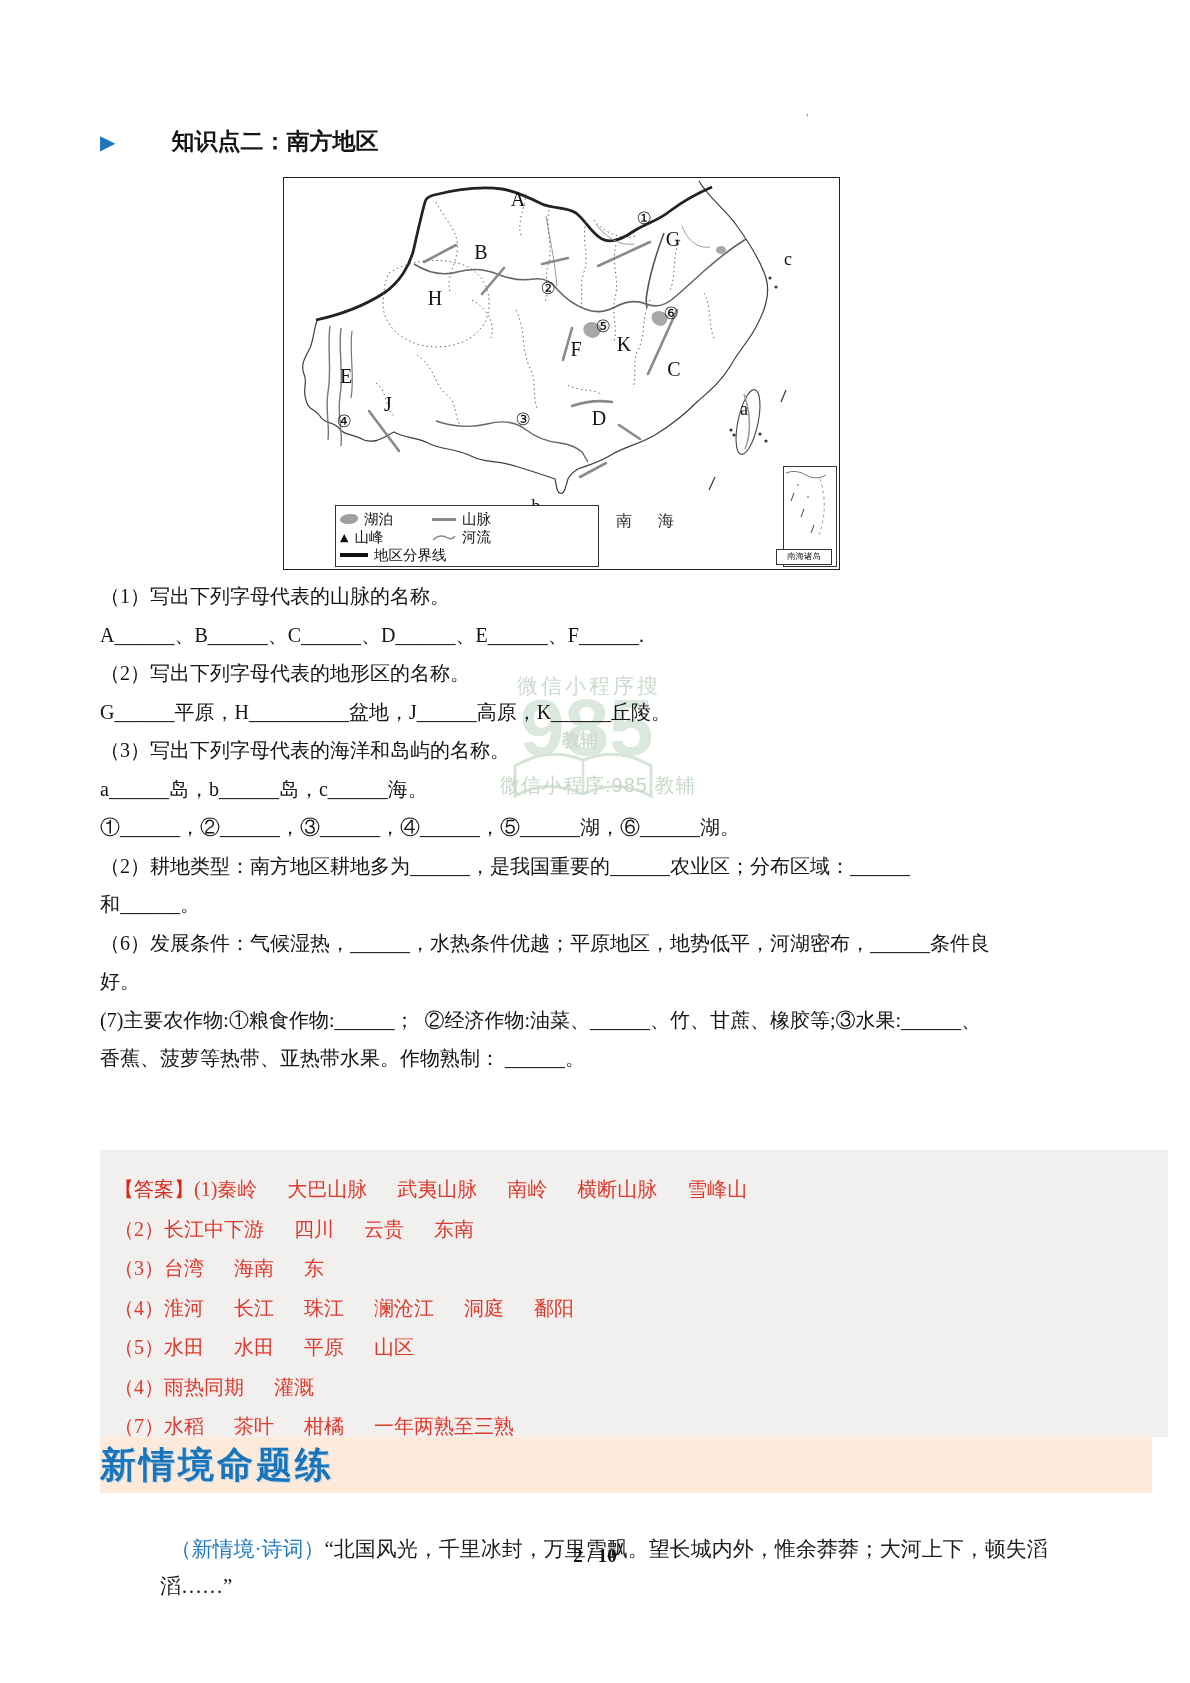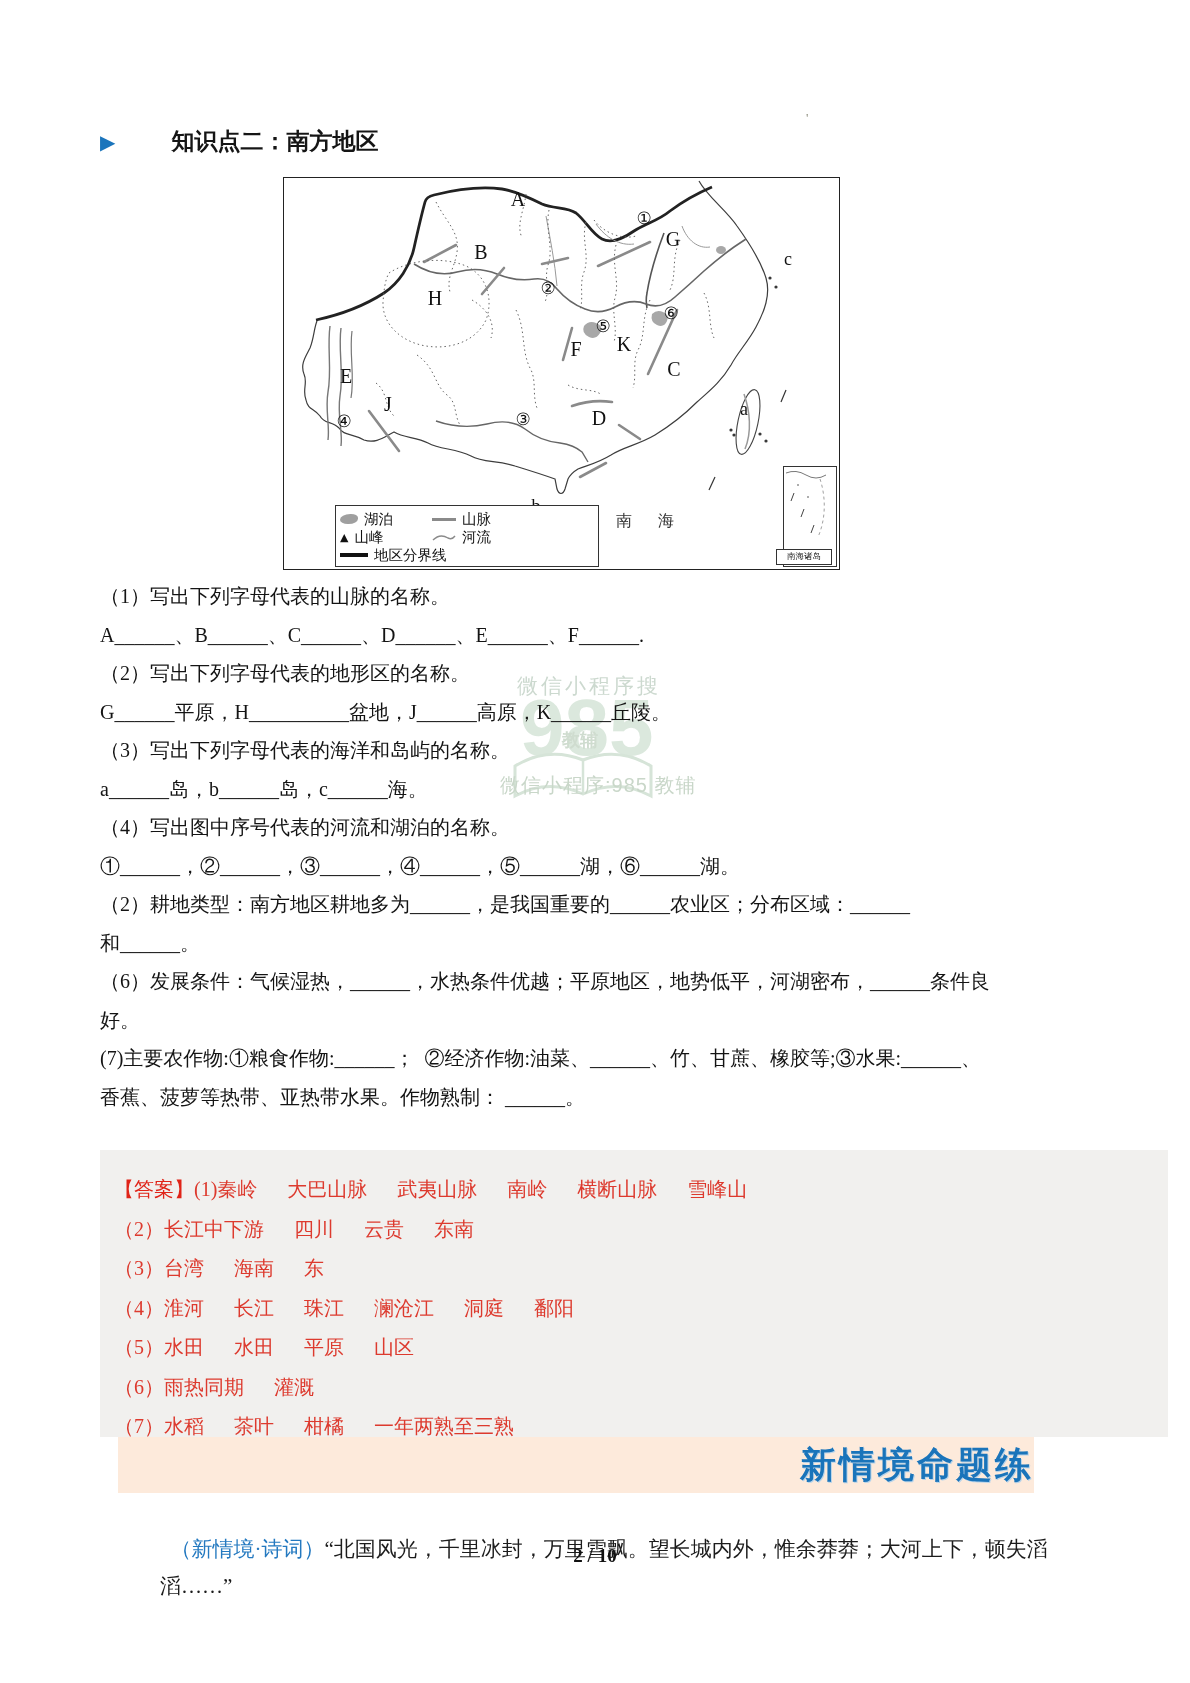--- a/index.html
+++ b/index.html
@@ -39,21 +39,21 @@
   .inset-label{position:absolute;left:-8px;bottom:1px;border:1px solid #333;background:#fff;font-size:8.5px;
                padding:1px 10px;white-space:nowrap;color:#111;}
   
   .q-block{left:100px;top:577px;width:992px;z-index:2;}
   .q-line{margin:0;font-size:20px;line-height:38.5px;height:38.5px;white-space:pre-wrap;color:#141414;}
   
   .ans-panel{left:100px;top:1150px;width:1068px;height:287px;background:#f1f0ee;z-index:2;padding-top:20px;box-sizing:border-box;}
   .ans-row{margin:0 0 0 14px;font-size:20px;line-height:39.5px;height:39.5px;white-space:pre-wrap;color:#dd3a2e;}
   .ans-label{color:#e02418;}
   
-  .banner{left:100px;top:1437px;width:916px;height:56px;background:#fdeadb;z-index:2;display:flex;align-items:center;justify-content:flex-end;margin-left:18px;}
+  .banner{left:100px;top:1437px;width:1052px;height:56px;background:#fdeadb;z-index:2;display:flex;align-items:center;justify-content:flex-start;}
   .banner-title{font-family:"Liberation Sans","DejaVu Sans",sans-serif;font-weight:bold;font-size:36px;color:#1a74ba;
                 letter-spacing:3px;text-shadow:1px 1px 0 #b8d4ea;}
   
   .quote-row{left:160px;top:1494px;width:940px;font-size:21px;line-height:37px;z-index:2;white-space:pre-wrap;}
   .quote-tag{color:#2479c0;}
   .quote-text{color:#1c1c1c;}
   
   .footer{left:0;top:1545px;width:1190px;text-align:center;font-size:19px;font-weight:bold;color:#111;z-index:2;}
 </style>
 </head>
@@ -229,37 +229,36 @@
   </div>
 </div>
 
 <div class="abs q-block">
   <p class="q-line">（1）写出下列字母代表的山脉的名称。</p>
   <p class="q-line">A______、B______、C______、D______、E______、F______.</p>
   <p class="q-line">（2）写出下列字母代表的地形区的名称。</p>
   <p class="q-line">G______平原，H__________盆地，J______高原，K______丘陵。</p>
   <p class="q-line">（3）写出下列字母代表的海洋和岛屿的名称。</p>
   <p class="q-line">a______岛，b______岛，c______海。</p>
-  <p class="q-line">（4）写出图中序号代表的河流和湖泊的名称。</p>
   <p class="q-line">①______，②______，③______，④______，⑤______湖，⑥______湖。</p>
   <p class="q-line">（2）耕地类型：南方地区耕地多为______，是我国重要的______农业区；分布区域：______</p>
   <p class="q-line">和______。</p>
   <p class="q-line">（6）发展条件：气候湿热，______，水热条件优越；平原地区，地势低平，河湖密布，______条件良</p>
   <p class="q-line">好。</p>
   <p class="q-line">(7)主要农作物:①粮食作物:______；  ②经济作物:油菜、______、竹、甘蔗、橡胶等;③水果:______、</p>
   <p class="q-line">香蕉、菠萝等热带、亚热带水果。作物熟制： ______。</p>
 </div>
 
 <div class="abs ans-panel">
   <p class="ans-row"><span class="ans-label">【答案】</span><span>(1)秦岭      大巴山脉      武夷山脉      南岭      横断山脉      雪峰山</span></p>
   <p class="ans-row">（2）长江中下游      四川      云贵      东南</p>
   <p class="ans-row">（3）台湾      海南      东</p>
   <p class="ans-row">（4）淮河      长江      珠江      澜沧江      洞庭      鄱阳</p>
   <p class="ans-row">（5）水田      水田      平原      山区</p>
-  <p class="ans-row">（6）雨热同期      灌溉</p>
+  <p class="ans-row">（4）雨热同期      灌溉</p>
   <p class="ans-row">（7）水稻      茶叶      柑橘      一年两熟至三熟</p>
 </div>
 
 <div class="abs banner">
   <span class="banner-title">新情境命题练</span>
 </div>
 
 <div class="abs quote-row">
   <span class="quote-tag">（新情境·诗词）</span><span class="quote-text">“北国风光，千里冰封，万里雪飘。望长城内外，惟余莽莽；大河上下，顿失滔滔……”</span>
 </div>

